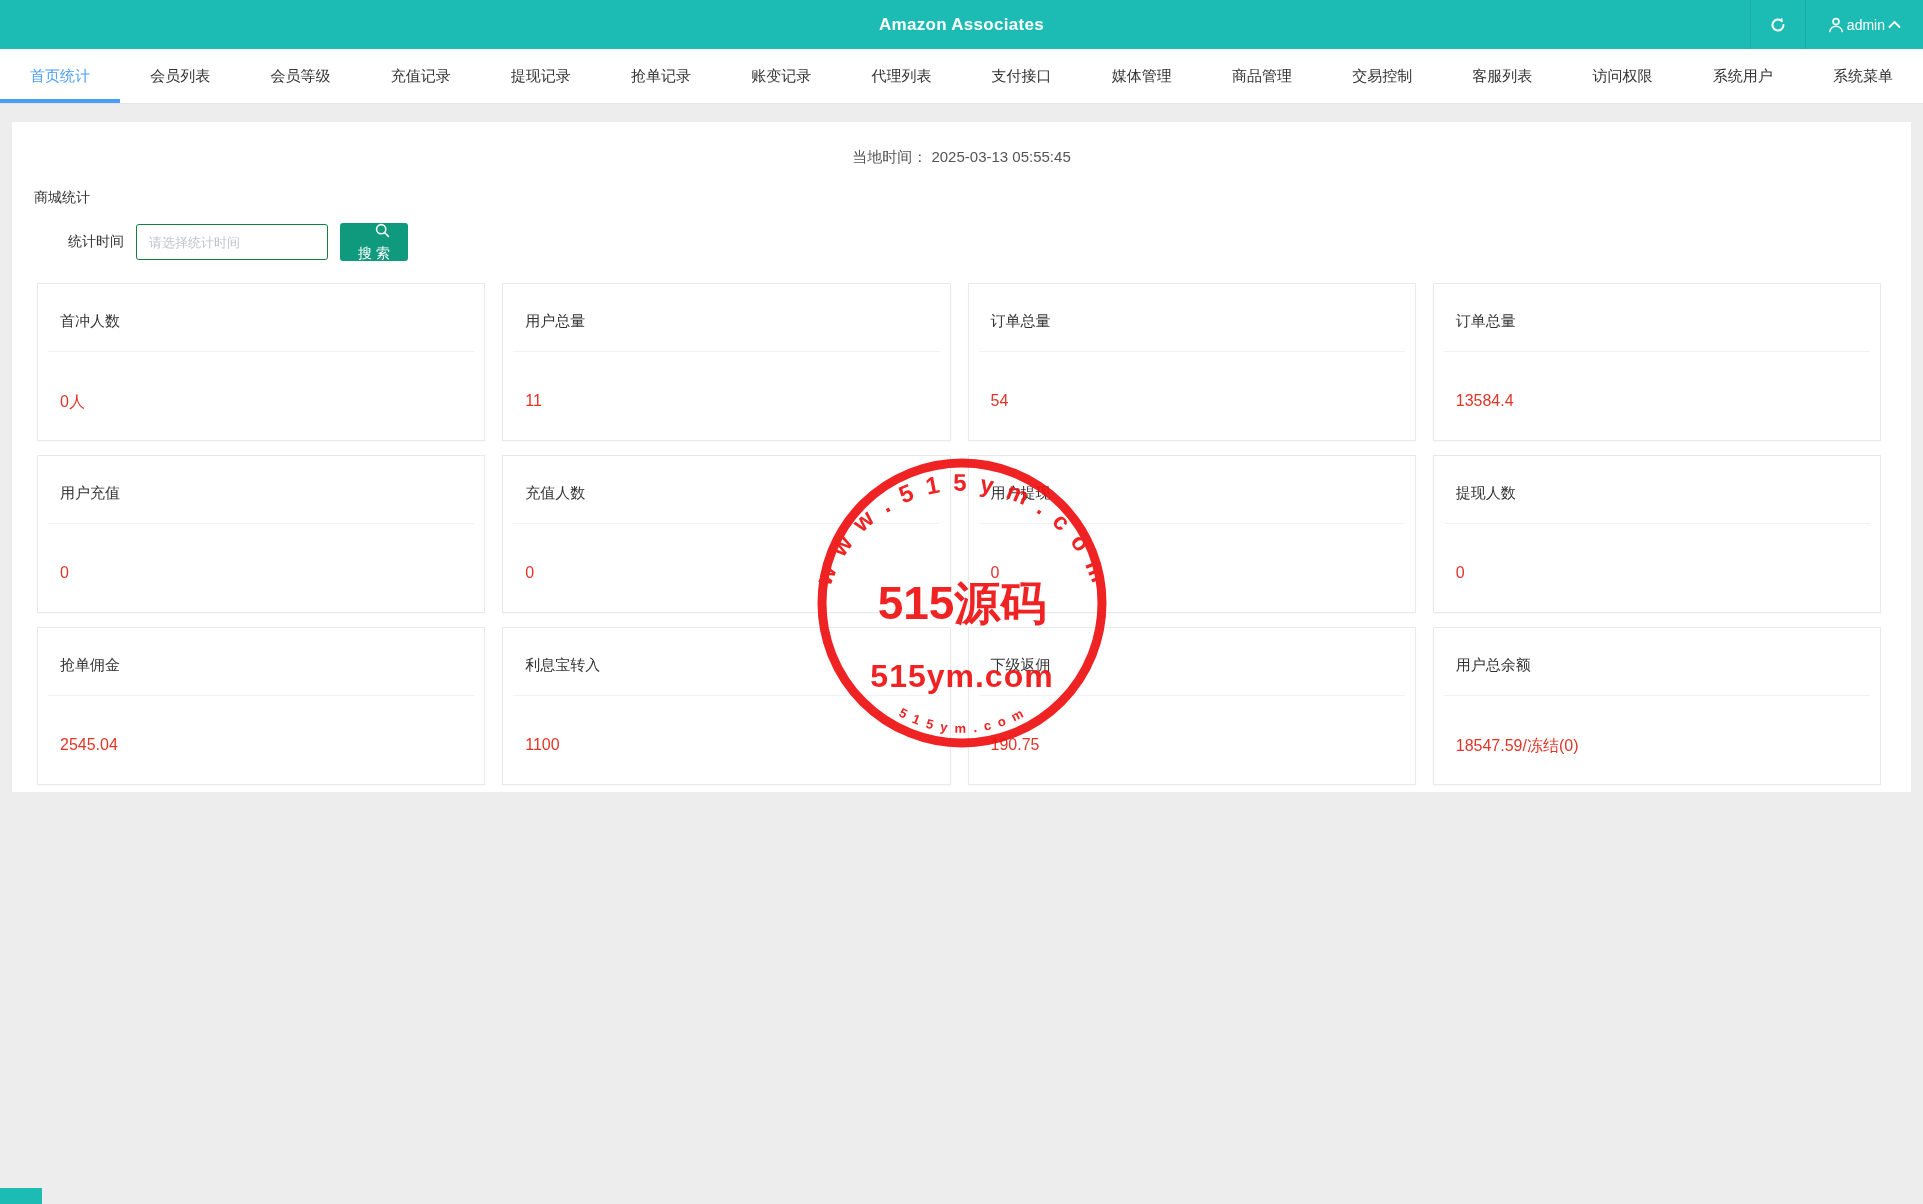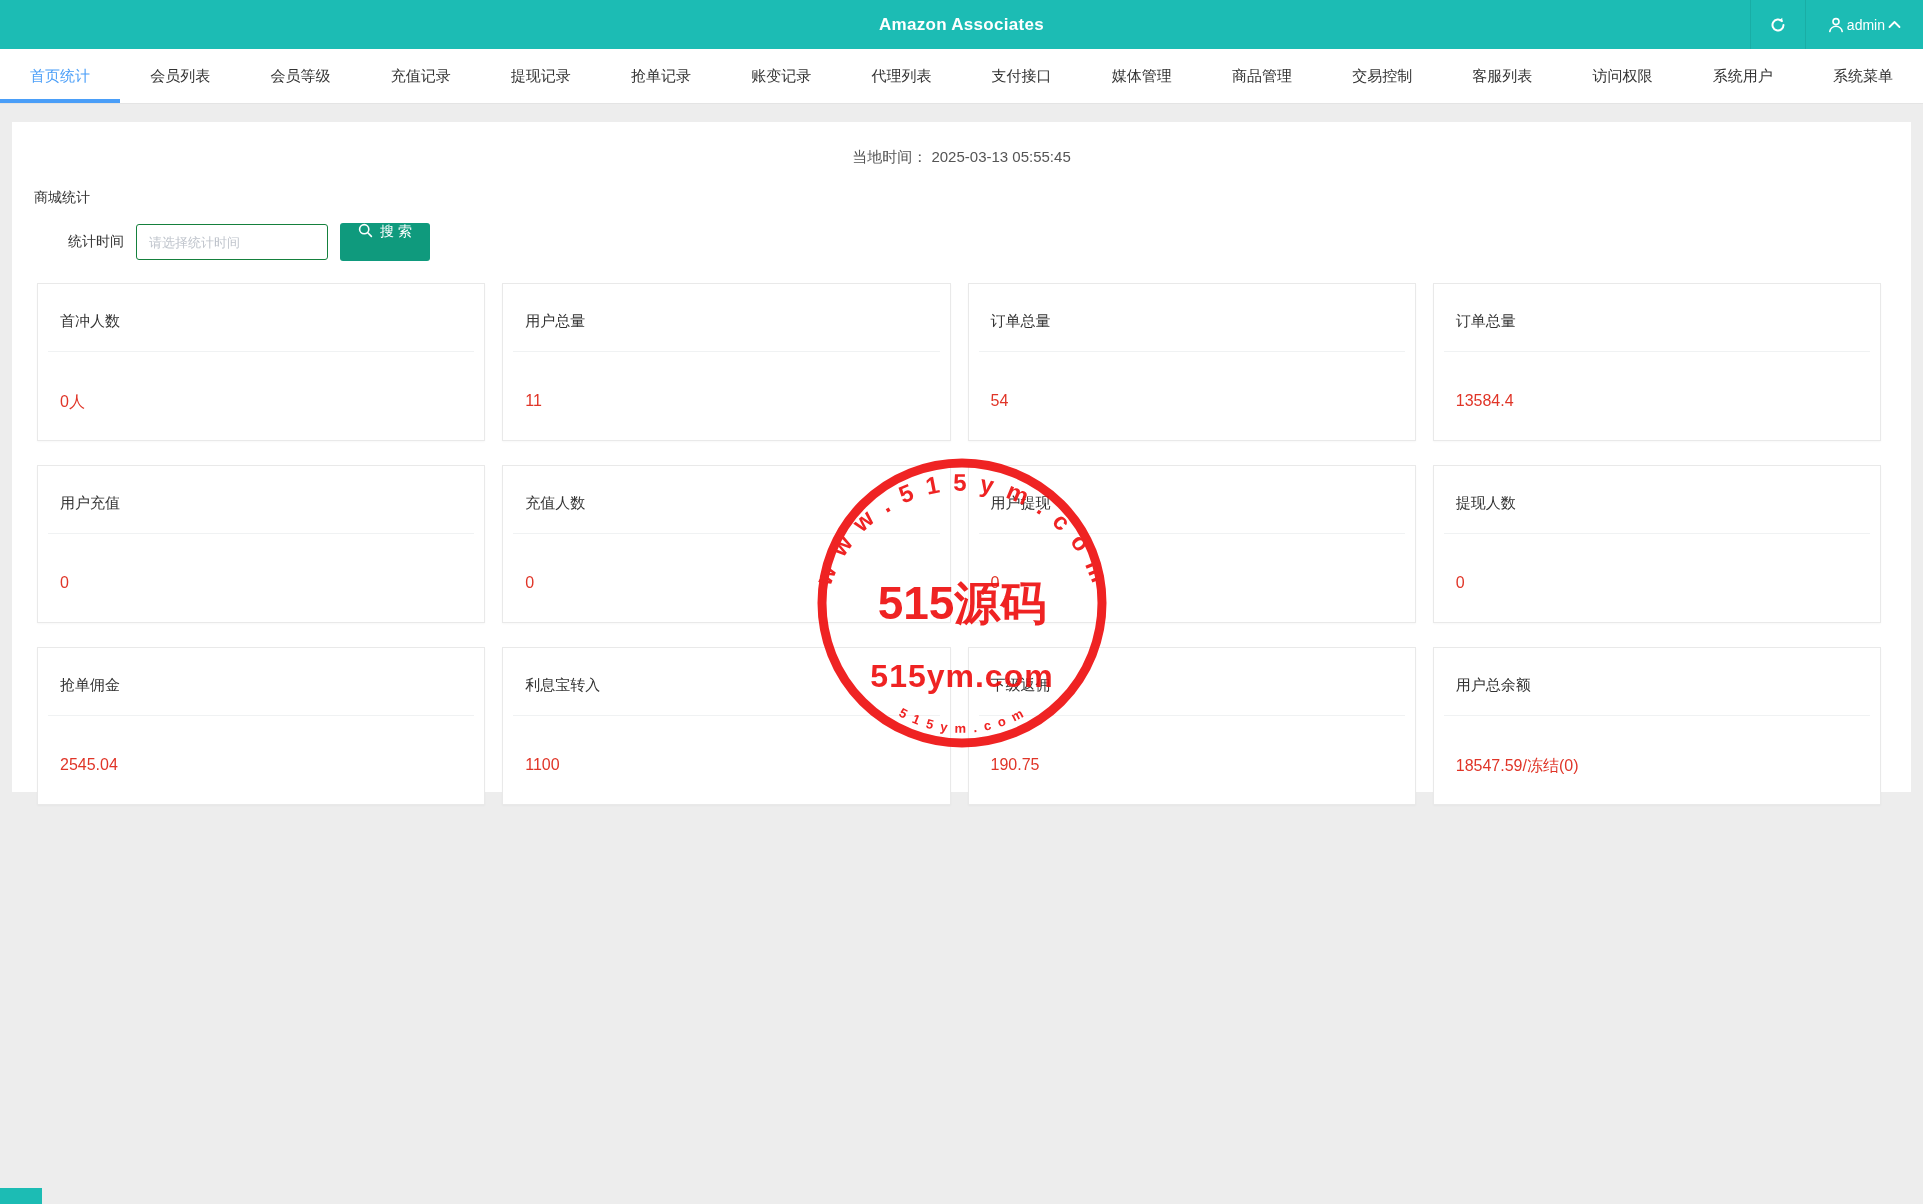--- a/index.html
+++ b/index.html
@@ -59,27 +59,28 @@
   .filter-label { font-size:14px; color:#333; margin-right:12px; }
   .filter-input {
     width:192px; height:36px; border:1px solid #15803d; border-radius:3px;
     padding:0 12px; font-size:13px; color:#333; outline:none;
     font-family:"Liberation Sans", sans-serif;
   }
   .filter-input::placeholder { color:#bfc4cc; }
   .search-btn {
     margin-left:12px; height:38px; padding:0 18px;
     background:#0f9a7d; color:#fff; border:none; border-radius:3px;
-    font-size:14px; cursor:pointer; display:flex; align-items:flex-start; gap:7px;
+    font-size:14px; cursor:pointer; display:flex; align-items:flex-end; gap:7px;
     font-family:"Liberation Sans", sans-serif;
+    flex-direction:column;
   }
   
   .cards {
     display:grid; grid-template-columns:repeat(4, 1fr);
-    gap:24px 17px; margin:22px 30px 0 25px;
+    gap:14px 17px; margin:22px 30px 0 25px;
   }
   .stat-card {
     background:#fff; border:1px solid #e9e9e9; height:158px;
     box-shadow:0 1px 2px rgba(0,0,0,0.03);
   }
   .stat-title {
     font-size:15px; color:#333; padding:28px 22px 20px 22px;
   }
   .stat-divider { height:1px; background:#f0f2f3; margin:0 10px; }
   .stat-value {

